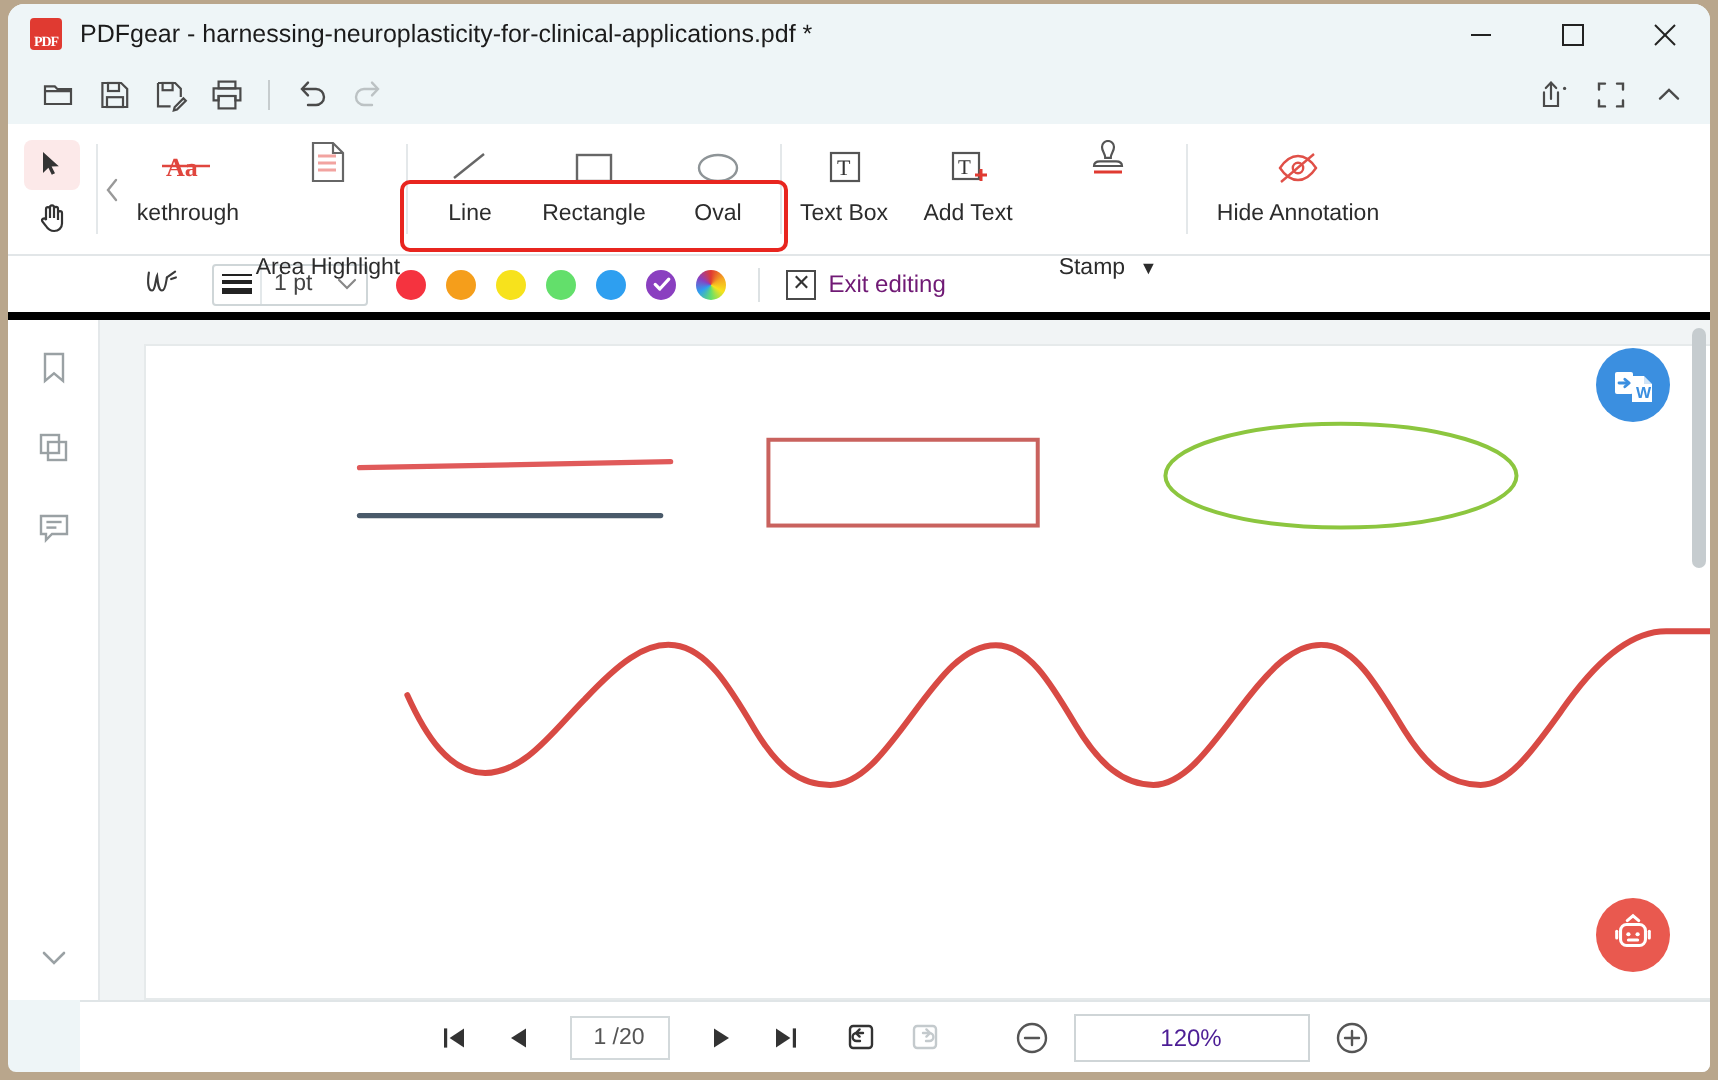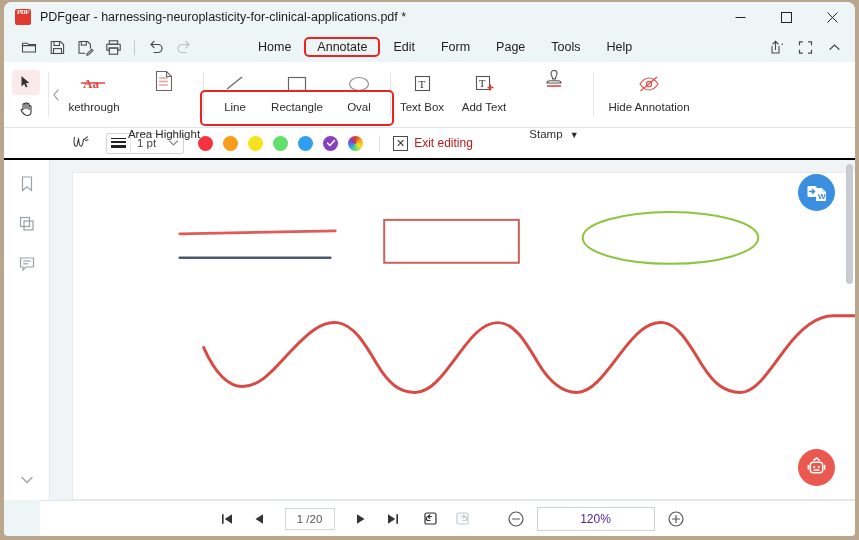--- a/index.html
+++ b/index.html
@@ -22,21 +22,21 @@
   .titlebar {
     height: 30px; flex: 0 0 30px;
     display: flex; align-items: center;
     background: #eef5f7;
     position: relative;
   }
   .app-icon {
     width: 16px; height: 16px; margin-left: 11px;
     background: #e03a31; border-radius: 2px;
     position: relative; flex: 0 0 16px;
-    display: flex; align-items: flex-start; justify-content: center;
+    display: flex; align-items: flex-end; justify-content: center;
   }
   .app-icon .glyph {
     color: #fff; font-size: 7px; font-weight: bold;
     font-family: "Liberation Serif", serif;
     letter-spacing: -0.5px; line-height: 1;
   }
   .title-text {
     margin-left: 9px; font-size: 12.5px; color: #1b1b1b;
     white-space: nowrap;
   }
@@ -119,21 +119,21 @@
   .group-highlight {
     position: absolute;
     border: 2px solid #e8251f; border-radius: 5px;
     pointer-events: none;
   }
 
   
   .formatbar {
     height: 32px; flex: 0 0 32px; background: #fff;
     display: flex; align-items: center; padding-left: 66px;
-    border-bottom: 2px solid #000000;
+    border-bottom: 4px solid #000000;
   }
   .fb-pen { color: #333; margin-right: 14px; display:flex; align-items:center;}
   .thick-box {
     display: flex; align-items: center; height: 21px;
     border: 1px solid #cfd6d8; border-radius: 2px; background: #fff;
   }
   .thick-icon {
     width: 24px; height: 19px; display: flex; flex-direction: column;
     justify-content: center; align-items: center; gap: 2px;
     border-right: 1px solid #e3e8ea;
@@ -147,21 +147,21 @@
     position: absolute; inset: 0; display: flex;
     align-items: center; justify-content: center; color: #fff;
   }
   .fb-sep { width: 1px; height: 17px; background: #dde2e4; margin: 0 13px 0 16px; }
   .exit-btn { display: flex; align-items: center; gap: 6px; }
   .exit-x {
     width: 15px; height: 15px; border: 1px solid #4a4a4a;
     display: flex; align-items: center; justify-content: center;
     color: #333; font-size: 11px; line-height: 1;
   }
-  .exit-lb { font-size: 12px; color: #b91c1c; }
+  .exit-lb { font-size: 12px; color: #701a75; }
 
   
   .body { flex: 1; display: flex; min-height: 0; background: #f1f4f5; }
   .leftrail {
     width: 46px; flex: 0 0 46px; background: #fff;
     display: flex; flex-direction: column; align-items: center;
     padding-top: 9px; border-right: 1px solid #e4e8ea;
   }
   .rail-btn {
     width: 30px; height: 30px; display: flex; align-items: center;
@@ -286,29 +286,20 @@
         </svg>
       </div>
       <div class="qbtn disabled">
         <svg width="18" height="18" viewBox="0 0 18 18" fill="none" stroke="currentColor" stroke-width="1.2" stroke-linecap="round">
           <path d="M13.5 6.5 H7 a4 4 0 0 0 0 8 H11"></path>
             <path d="M11 3.3 L14 6.5 L11 9.7"></path>
         </svg>
       </div>
     </div>
 
-    <div class="menu-items">
-      <div class="mi">Home</div>
-      <div class="mi active">Annotate</div>
-      <div class="mi">Edit</div>
-      <div class="mi">Form</div>
-      <div class="mi">Page</div>
-      <div class="mi">Tools</div>
-      <div class="mi">Help</div>
-    </div>
 
     <div class="menu-right">
       <div class="qbtn">
         <svg width="17" height="17" viewBox="0 0 17 17" fill="none" stroke="currentColor" stroke-width="1.1" stroke-linecap="round">
           <path d="M4 7.2 V14 h7 V7.2"></path>
             <path d="M7.5 10.5 V2.4"></path>
             <path d="M4.9 5 L7.5 2.3 L10.1 5"></path>
             <circle cx="14.3" cy="5.2" r="0.8" fill="currentColor" stroke="none"></circle>
         </svg>
       </div>

